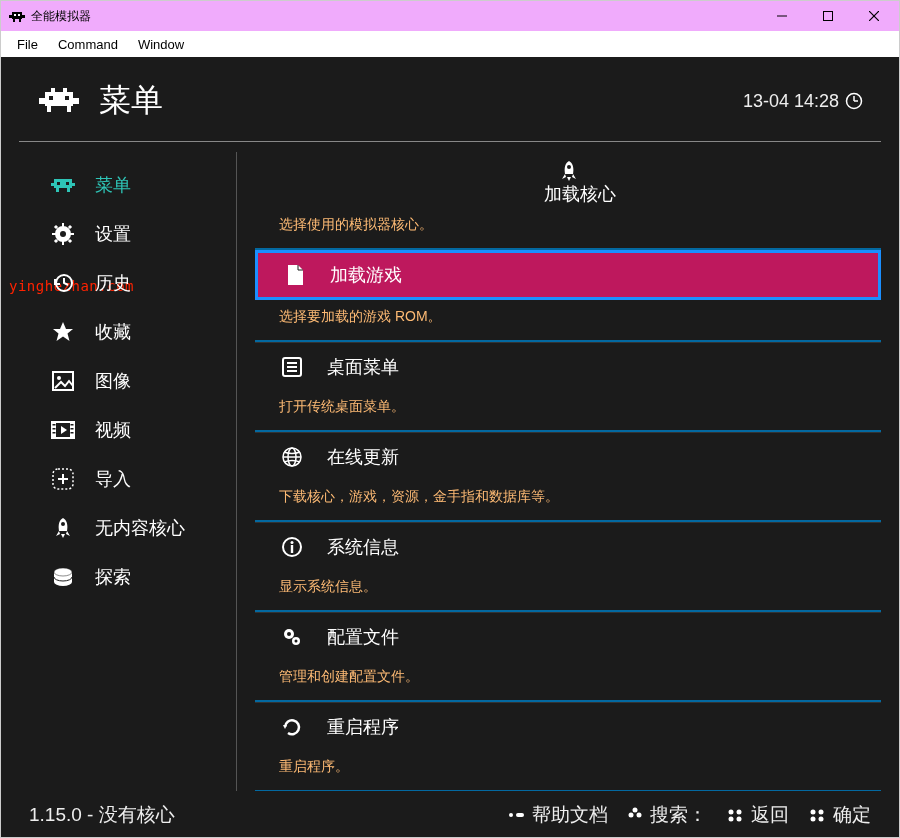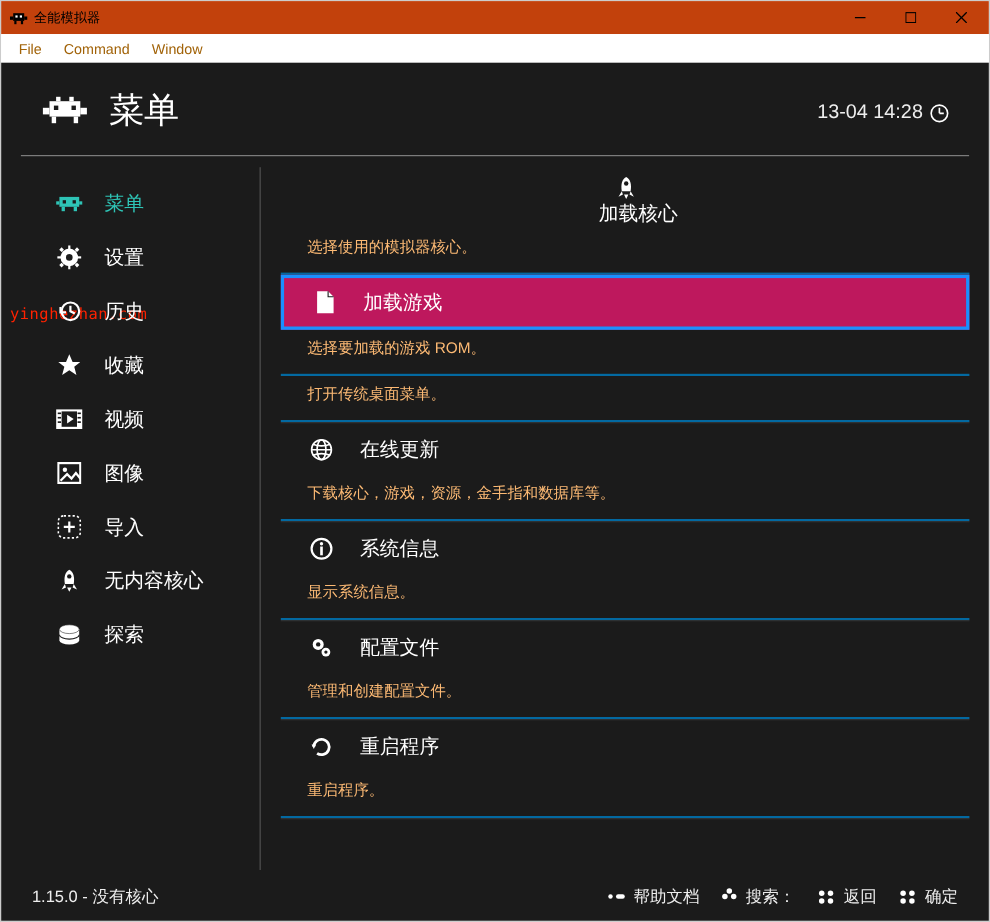--- a/index.html
+++ b/index.html
@@ -9,57 +9,57 @@
     background: #fff;
     overflow: hidden;
     border: 1px solid #ccc;
   }
   
   .titlebar {
     height: 30px;
     display: flex; align-items: center;
     padding: 0 2px 0 8px;
     font-size: 12px;
-    background: #c2410c;
+    background: #f0abfc;
   }
   .titlebar .app-icon {
     width: 16px; height: 16px; margin-right: 6px;
     display: inline-flex; align-items: center; justify-content: center;
   }
   .titlebar .title { flex: 1; }
   .win-controls { display: flex; margin-left: auto; }
   .win-btn {
     width: 46px; height: 30px;
     display: flex; align-items: center; justify-content: center;
     font-size: 14px;
   }
   
   .menubar {
     height: 26px;
     display: flex; align-items: center;
     padding: 0 6px;
     font-size: 13px;
     background: #fff;
   }
-  .menubar .menu-item { padding: 4px 10px; color: #a16207; }
+  .menubar .menu-item { padding: 4px 10px; color: #000000; }
   
   .app {
     background: #1b1b1b;
     color: #fff;
     height: 782px;
     display: flex; flex-direction: column;
   }
   
   .app-header {
     display: flex; align-items: center;
     padding: 22px 36px 18px 36px;
   }
   .app-header .hdr-icon { margin-right: 18px; }
   .app-header .hdr-title { font-size: 32px; font-weight: 400; }
-  .app-header .hdr-time { margin-left: auto; font-size: 18px; color: #eee; display:flex; align-items:flex-end;}
+  .app-header .hdr-time { margin-left: auto; font-size: 18px; color: #eee; display:flex; align-items:center;}
   .hdr-divider {
     height: 1px; background: #888;
     margin: 0 18px;
   }
   
   .main {
     flex: 1; display: flex; overflow: hidden;
     padding: 10px 0 0 20px;
     position: relative;
   }
@@ -102,21 +102,21 @@
     padding: 8px 24px 14px 24px;
     font-size: 14px;
     color: #fdba74;
     border-bottom: 2px solid #0369a1;
   }
   
   .footer {
     height: 48px;
     display: flex; align-items: center;
     padding: 0 28px;
-    font-size: 15px;
+    font-size: 19px;
     color: #eee;
   }
   .footer .version { flex: 1; }
   .footer .fbtn { display:flex; align-items:center; margin-left: 18px; font-family: Liberation Serif, serif; }
   .footer .fbtn .ficon { margin-right: 6px; display:flex;}
   .watermark {
     position: absolute;
     left: 8px; top: 136px;
     color: #ff2200;
     font-size: 14px;
@@ -247,47 +247,47 @@
         <div class="side-item">
           <span class="side-icon">
             <svg width="22" height="22" viewBox="0 0 22 22">
               <polygon points="11,1 14,8 21,8 15.5,12.5 17.5,20 11,15.5 4.5,20 6.5,12.5 1,8 8,8" fill="#fff"></polygon>
             </svg>
           </span>
           <span>收藏</span>
         </div>
         <div class="side-item">
           <span class="side-icon">
+            <svg width="22" height="20" viewBox="0 0 22 20">
+              <rect x="1" y="1" width="20" height="18" stroke="#fff" stroke-width="2" fill="none"></rect>
+              <circle cx="7" cy="7" r="2" fill="#fff"></circle>
+              <polyline points="3,17 9,11 13,15 17,10 21,15" stroke="#fff" stroke-width="2" fill="none"></polyline>
+            </svg>
+          </span>
+          <span>图像</span>
+        </div>
+        <div class="side-item">
+          <span class="side-icon">
             <svg width="24" height="18" viewBox="0 0 24 18">
               <rect x="1" y="1" width="22" height="16" stroke="#fff" stroke-width="2" fill="none"></rect>
               <rect x="1" y="1" width="4" height="16" fill="#fff"></rect>
               <rect x="19" y="1" width="4" height="16" fill="#fff"></rect>
               <polygon points="10,5 16,9 10,13" fill="#fff"></polygon>
               <rect x="1.5" y="3" width="3" height="1.5" fill="#1b1b1b"></rect>
               <rect x="1.5" y="7" width="3" height="1.5" fill="#1b1b1b"></rect>
               <rect x="1.5" y="11" width="3" height="1.5" fill="#1b1b1b"></rect>
               <rect x="19.5" y="3" width="3" height="1.5" fill="#1b1b1b"></rect>
               <rect x="19.5" y="7" width="3" height="1.5" fill="#1b1b1b"></rect>
               <rect x="19.5" y="11" width="3" height="1.5" fill="#1b1b1b"></rect>
             </svg>
           </span>
           <span>视频</span>
         </div>
         <div class="side-item">
           <span class="side-icon">
-            <svg width="22" height="20" viewBox="0 0 22 20">
-              <rect x="1" y="1" width="20" height="18" stroke="#fff" stroke-width="2" fill="none"></rect>
-              <circle cx="7" cy="7" r="2" fill="#fff"></circle>
-              <polyline points="3,17 9,11 13,15 17,10 21,15" stroke="#fff" stroke-width="2" fill="none"></polyline>
-            </svg>
-          </span>
-          <span>图像</span>
-        </div>
-        <div class="side-item">
-          <span class="side-icon">
             <svg width="22" height="22" viewBox="0 0 22 22">
               <rect x="1" y="1" width="20" height="20" rx="5" stroke="#fff" stroke-width="1.5" fill="none" stroke-dasharray="2 2"></rect>
               <line x1="11" y1="6" x2="11" y2="16" stroke="#fff" stroke-width="2"></line>
               <line x1="6" y1="11" x2="16" y2="11" stroke="#fff" stroke-width="2"></line>
             </svg>
           </span>
           <span>导入</span>
         </div>
         <div class="side-item">
           <span class="side-icon">
@@ -330,20 +330,31 @@
         <div class="row selected">
           <span class="row-icon">
             <svg width="18" height="22" viewBox="0 0 18 22">
               <path d="M2 1 L12 1 L17 6 L17 21 L2 21 Z" fill="#fff"></path>
               <path d="M12 1 L12 6 L17 6" fill="none" stroke="#1b1b1b" stroke-width="1"></path>
             </svg>
           </span>
           <span>加载游戏</span>
         </div>
         <div class="desc">选择要加载的游戏 ROM。</div>
+        <div class="row">
+          <span class="row-icon">
+            <svg width="20" height="20" viewBox="0 0 20 20">
+              <rect x="1" y="1" width="18" height="18" rx="2" stroke="#fff" stroke-width="2" fill="none"></rect>
+              <line x1="5" y1="6" x2="15" y2="6" stroke="#fff" stroke-width="2"></line>
+              <line x1="5" y1="10" x2="15" y2="10" stroke="#fff" stroke-width="2"></line>
+              <line x1="5" y1="14" x2="15" y2="14" stroke="#fff" stroke-width="2"></line>
+            </svg>
+          </span>
+          <span>桌面菜单</span>
+        </div>
         <div class="desc">打开传统桌面菜单。</div>
         <div class="row">
           <span class="row-icon">
             <svg width="22" height="22" viewBox="0 0 22 22">
               <circle cx="11" cy="11" r="9" stroke="#fff" stroke-width="1.5" fill="none"></circle>
               <ellipse cx="11" cy="11" rx="4" ry="9" stroke="#fff" stroke-width="1.5" fill="none"></ellipse>
               <line x1="2" y1="11" x2="20" y2="11" stroke="#fff" stroke-width="1.5"></line>
               <path d="M3 6 Q11 9 19 6" stroke="#fff" stroke-width="1.5" fill="none"></path>
               <path d="M3 16 Q11 13 19 16" stroke="#fff" stroke-width="1.5" fill="none"></path>
             </svg>

